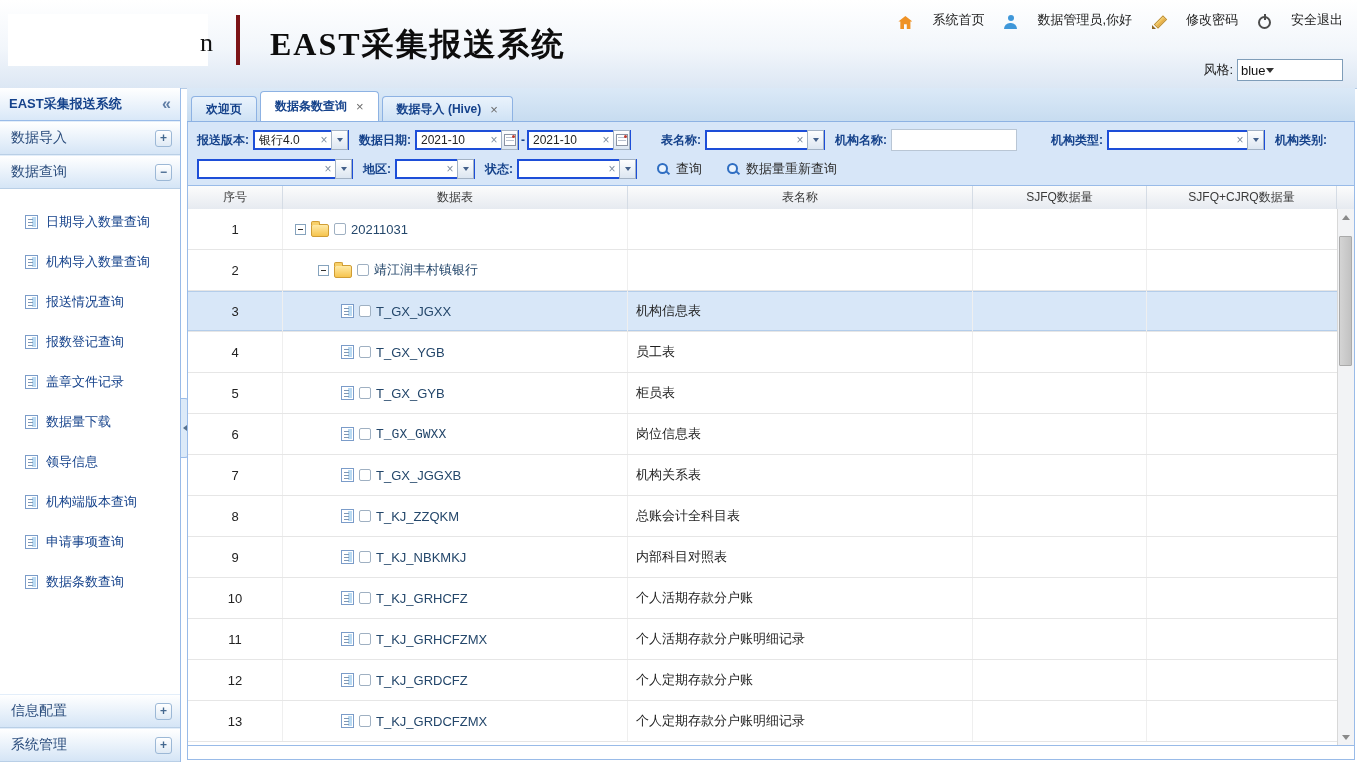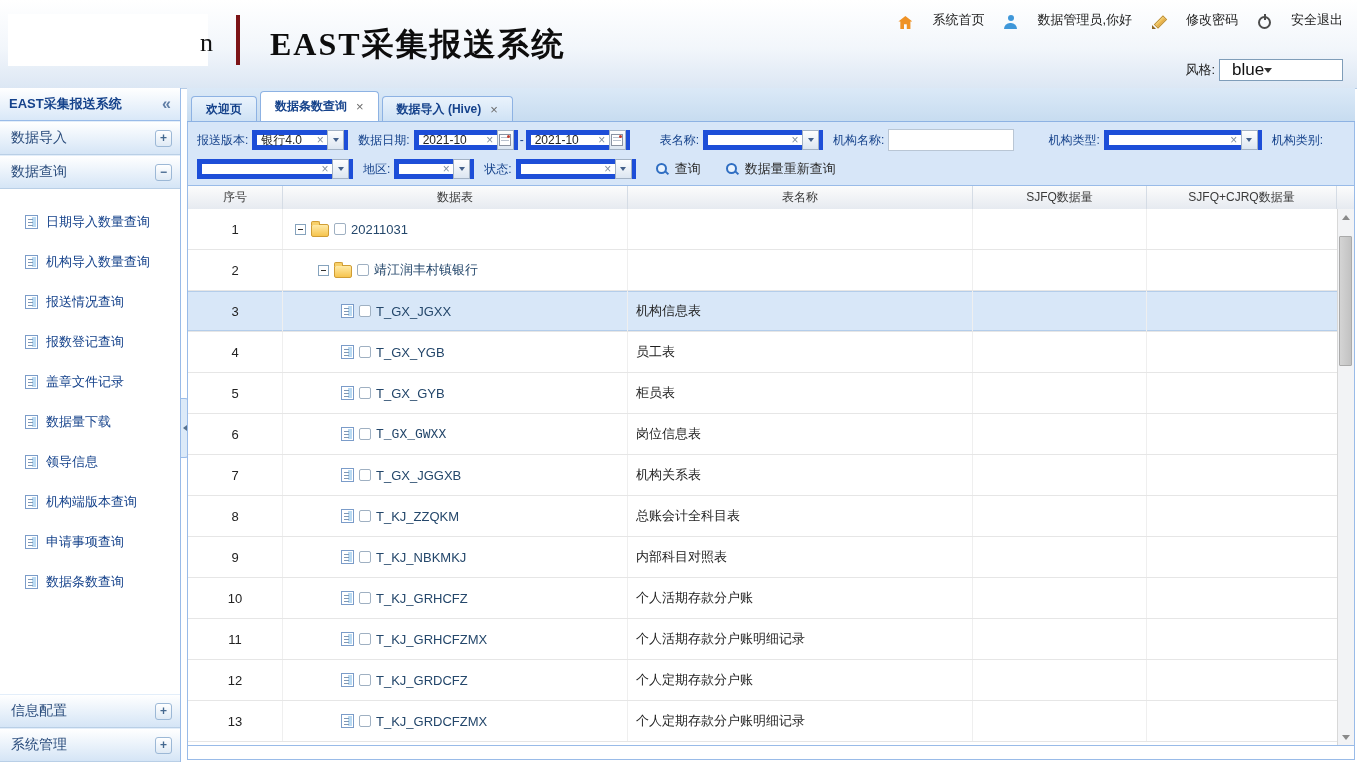--- a/index.html
+++ b/index.html
@@ -13,21 +13,21 @@
   .logo-box{position:absolute;left:8px;top:14px;width:200px;height:52px;background:#fff}
   .logo-fragment{position:absolute;left:200px;top:28px;font:26px "Liberation Serif",serif;color:#111}
   .red-divider{position:absolute;left:236px;top:15px;width:4px;height:50px;background:#7c1417}
   .app-title{position:absolute;left:270px;top:23px;font-family:"Liberation Serif","DejaVu Serif",serif;
     font-size:32px;font-weight:700;letter-spacing:2px;color:#0d0d0d;white-space:nowrap}
   .top-nav{position:absolute;top:11px;right:14px;display:flex;align-items:center;gap:20px;
     font-size:13px;color:#222}
   .nav-item{display:flex;align-items:flex-end;gap:20px;cursor:pointer;white-space:nowrap}
   .style-row{position:absolute;top:59px;right:14px;display:flex;align-items:center;gap:4px;font-size:13px;color:#222}
   .style-select{width:98px;height:20px;border:1px solid #7f9db9;background:#fff;display:flex;
-    align-items:center;padding:0 12px;font-size:17px;color:#111;cursor:pointer}
+    align-items:center;padding:0 3px;font-size:13px;color:#111;cursor:pointer}
   .sel-caret{width:0;height:0;border-left:4px solid transparent;border-right:4px solid transparent;border-top:5px solid #333}
 
   
   .home-icon{width:14px;height:13px;background:#ef9226;flex:none;
     clip-path:polygon(50% 0,100% 42%,86% 42%,86% 100%,60% 100%,60% 64%,40% 64%,40% 100%,14% 100%,14% 42%,0 42%)}
   .user-icon{width:13px;height:14px;position:relative;flex:none}
   .user-icon::before{content:"";position:absolute;left:3.5px;top:0;width:6px;height:6px;border-radius:50%;background:#3f97d9}
   .user-icon::after{content:"";position:absolute;left:0;bottom:0;width:13px;height:6px;border-radius:6px 6px 0 0;background:#3f97d9}
   .edit-icon{width:14px;height:14px;position:relative;flex:none}
   .edit-icon::before{content:"";position:absolute;left:2px;top:4px;width:11px;height:4px;
@@ -69,23 +69,23 @@
     border-radius:4px 4px 0 0;font-size:12px;font-weight:700;color:#15428b;cursor:pointer;white-space:nowrap}
   .tab.active{height:29px;background:#ffffff}
   .tab-close{color:#6b6b6b;font-size:13px;font-weight:400;line-height:1;cursor:pointer}
 
   .content-body{flex:1;display:flex;flex-direction:column;border:1px solid #99bbe8;border-top:none;background:#fff;min-height:0}
 
   
   .filter-panel{flex:none;background:#d7e6f8;border-bottom:1px solid #99bbe8;
     padding:7px 8px 5px 9px;display:flex;flex-direction:column;gap:7px}
   .frow{display:flex;align-items:center;height:22px}
-  .flabel{font-size:12px;font-weight:400;color:#15428b;white-space:nowrap;margin:0 4px 0 10px}
+  .flabel{font-size:12px;font-weight:700;color:#15428b;white-space:nowrap;margin:0 4px 0 10px}
   .flabel.first{margin-left:0}
-  .field{height:20px;box-sizing:border-box;background:#fff;border:5px solid #1d4ed8;
+  .field{height:20px;box-sizing:border-box;background:#fff;border:2px solid #1d4ed8;
     display:flex;align-items:center;font-size:12px;color:#222}
   .field .val{flex:1;padding:0 4px;white-space:nowrap;overflow:hidden}
   .clear-x{width:14px;text-align:center;color:#7e8da0;font-size:12px;line-height:1;cursor:pointer;flex:none}
   .trigger{width:17px;height:20px;margin:-1px -1px -1px 0;box-sizing:border-box;flex:none;
     border:1px solid #a3b2c4;background:linear-gradient(#fefefe,#dce6f1);
     display:flex;align-items:center;justify-content:center;cursor:pointer}
   .tdown{width:0;height:0;border-left:3px solid transparent;border-right:3px solid transparent;border-top:4px solid #44608a}
   .cal-glyph{width:10px;height:10px;background:#fff;border:1px solid #8a93a3;position:relative}
   .cal-glyph::before{content:"";position:absolute;left:1px;top:2px;right:1px;height:5px;
     background:repeating-linear-gradient(#b9c2cf 0 1px,transparent 1px 3px)}

